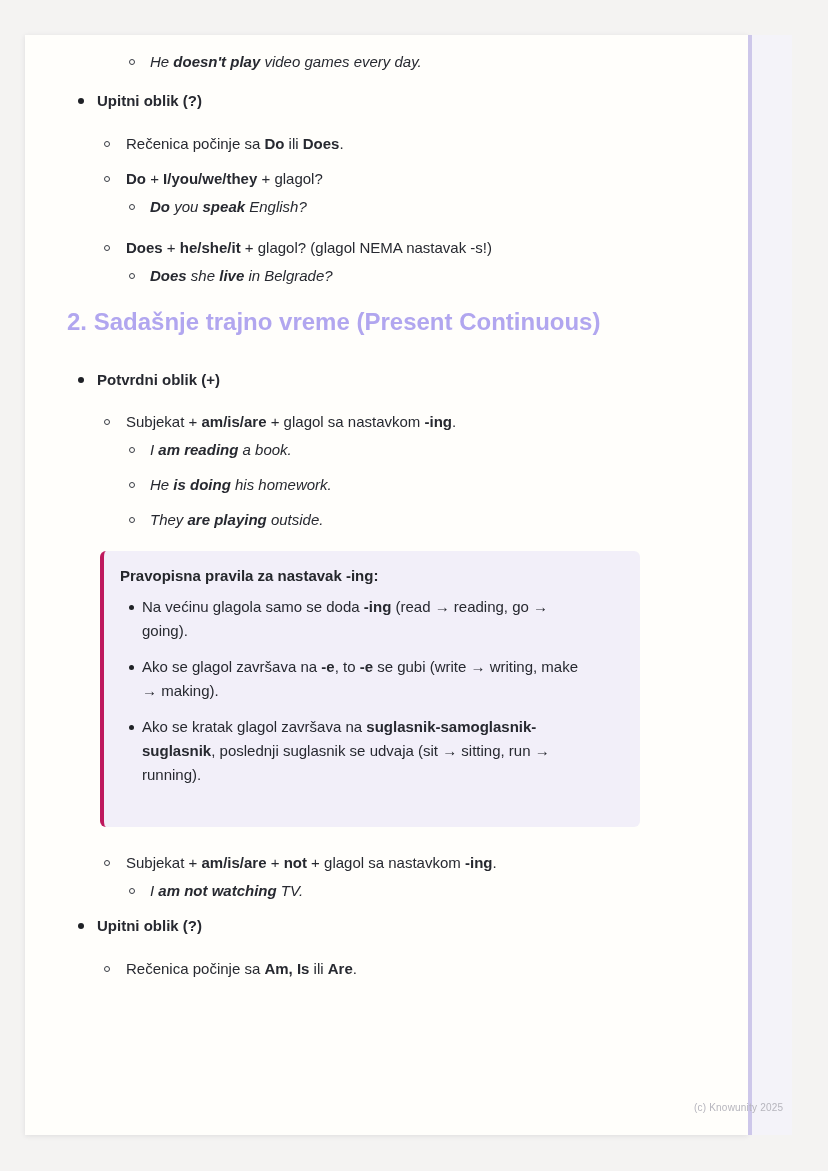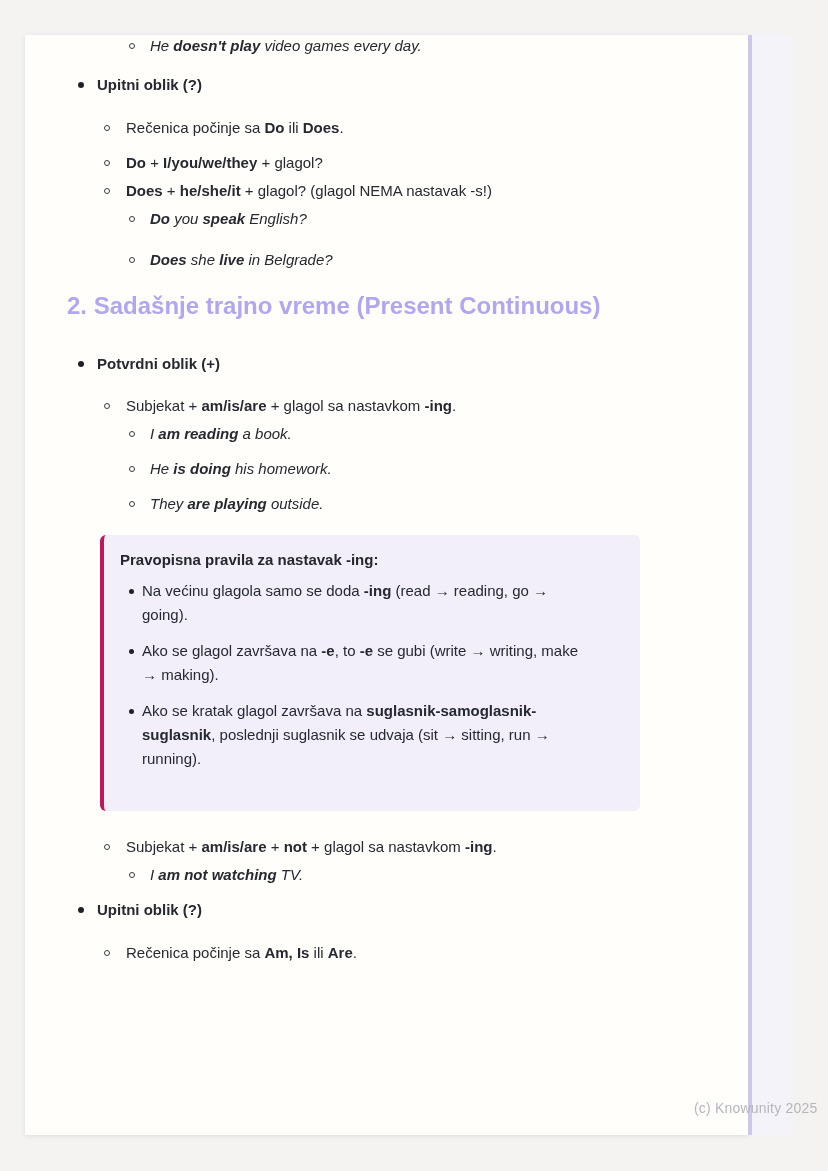--- a/index.html
+++ b/index.html
@@ -7,21 +7,21 @@
     width:828px;height:1171px;position:relative;
     background:#f4f3f2;
     font-family:"Liberation Sans", sans-serif;
     overflow:hidden;
   }
   .doc-card{
     position:absolute;left:25px;top:35px;width:723px;height:1100px;
     background:#fffefb;
     box-shadow:0 1px 5px rgba(40,40,60,0.10);
     overflow:hidden;
-    padding-top:0;box-sizing:border-box;
+    padding-top:16px;box-sizing:border-box;
   }
   .next-page-strip{
     position:absolute;left:748px;top:35px;width:44px;height:1100px;
     background:#f4f3f9;
     border-left:4px solid #cdc7ea;
     box-sizing:border-box;
   }
   .line{
     position:relative;font-size:15px;line-height:22px;color:#272930;
     white-space:nowrap;
@@ -49,21 +49,21 @@
   .callout-title{font-size:15px;line-height:22px;font-weight:700;color:#25272c;margin-bottom:8px;}
   .callout-item{
     position:relative;padding-left:22px;font-size:15px;line-height:24px;color:#272930;margin-bottom:12px;
   }
   .callout-item:last-child{margin-bottom:12px;}
   .callout-item > .marker{left:9px;top:10px;width:5px;height:5px;background:#1f2126;}
   .mb6{margin-bottom:6px;}  .mb12{margin-bottom:12px;} .mb13{margin-bottom:13px;}
   .mb17{margin-bottom:17px;} .mb18{margin-bottom:18px;} .mb19{margin-bottom:19px;}
   .mb20{margin-bottom:20px;} .mb21{margin-bottom:21px;} .mb25{margin-bottom:25px;}
   .watermark{
-    position:absolute;left:694px;top:1101px;font-size:14px;line-height:14px;
+    position:absolute;left:694px;top:1101px;font-size:10px;line-height:14px;
     color:#b6b5bd;z-index:3;letter-spacing:0.2px;
   }
 </style>
 </head>
 <body>
 
 <div class="doc-card">
 
   <div class="line lvl3 mb17">
     <span class="marker"></span>
@@ -78,28 +78,28 @@
   <div class="line lvl2 mb13">
     <span class="marker"></span>
     <span><span>Rečenica počinje sa </span><span class="sb">Do</span><span> ili </span><span class="sb">Does</span><span>.</span></span>
   </div>
 
   <div class="line lvl2 mb6">
     <span class="marker"></span>
     <span><span class="sb">Do</span><span> + </span><span class="sb">I/you/we/they</span><span> + glagol?</span></span>
   </div>
 
+  <div class="line lvl3 mb19">
+    <span class="marker"></span>
+    <span><span class="sb si">Do</span><span class="si"> you </span><span class="sb si">speak</span><span class="si"> English?</span></span>
+  </div>
+
   <div class="line lvl2 mb6">
     <span class="marker"></span>
     <span><span class="sb">Does</span><span> + </span><span class="sb">he/she/it</span><span> + glagol? (glagol NEMA nastavak -s!)</span></span>
-  </div>
-
-  <div class="line lvl3 mb19">
-    <span class="marker"></span>
-    <span><span class="sb si">Do</span><span class="si"> you </span><span class="sb si">speak</span><span class="si"> English?</span></span>
   </div>
 
   <div class="line lvl3 mb20">
     <span class="marker"></span>
     <span><span class="sb si">Does</span><span class="si"> she </span><span class="sb si">live</span><span class="si"> in Belgrade?</span></span>
   </div>
 
   <h2 class="heading">2. Sadašnje trajno vreme (Present Continuous)</h2>
 
 

